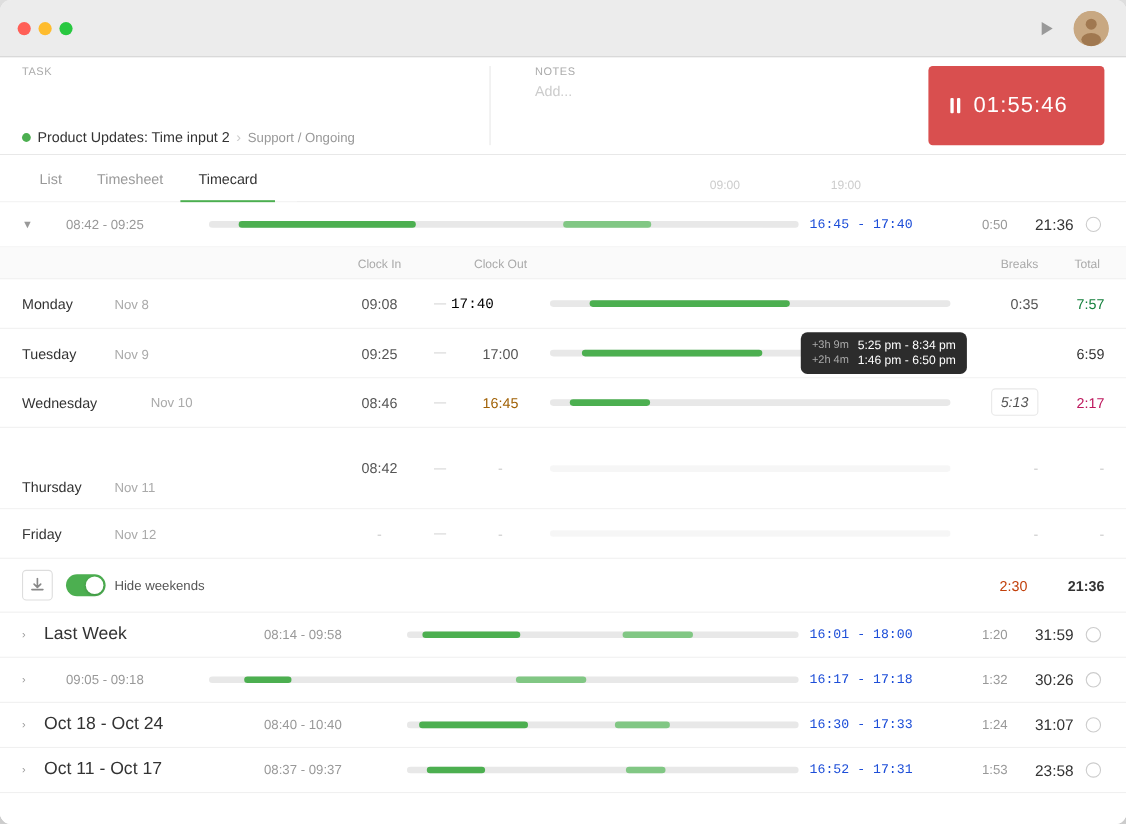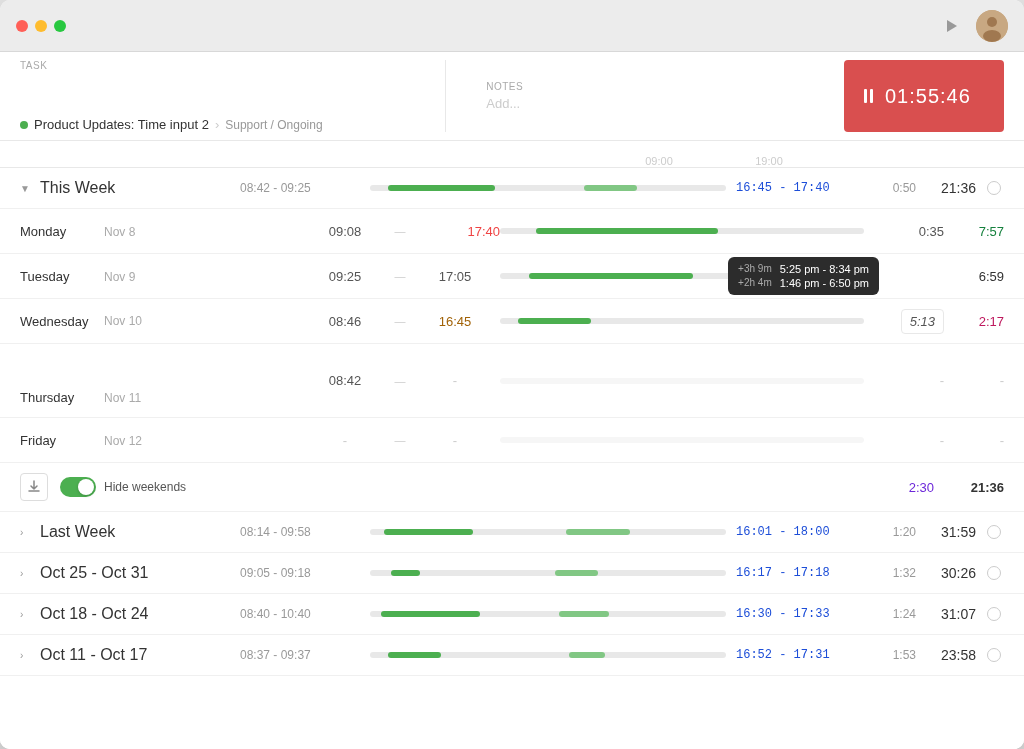--- a/index.html
+++ b/index.html
@@ -335,21 +335,21 @@
       right: 2px;
       box-shadow: 0 1px 3px rgba(0,0,0,0.2);
     }
     .toggle-label {
       font-size: 12px;
       color: #555;
     }
     .footer-spacer { flex: 1; }
     .footer-breaks {
       font-size: 13px;
-      color: #6d28d9;
+      color: #c2410c;
       min-width: 60px;
       text-align: right;
       margin-right: 20px;
     }
     .footer-total {
       font-size: 13px;
       color: #333;
       font-weight: 600;
       min-width: 50px;
       text-align: right;
@@ -412,21 +412,21 @@
         <svg width="32" height="32" viewBox="0 0 32 32">
           <circle cx="16" cy="16" r="16" fill="#c8a882"></circle>
           <circle cx="16" cy="12" r="5" fill="#a07850"></circle>
           <ellipse cx="16" cy="26" rx="9" ry="6" fill="#a07850"></ellipse>
         </svg>
       </div>
     </div>
   </div>
 
   <div class="taskbar">
-    <div style="display:flex;align-items:center;gap:20px;flex:1;">
+    <div style="display:flex;align-items:flex-start;gap:20px;flex:1;">
       <div class="task-section" style="flex:1.2;">
         <div class="section-label">Task</div>
         <div class="task-value">
           <div class="task-dot"></div>
           <span>Product Updates: Time input 2</span>
           <span class="task-breadcrumb-sep">›</span>
           <span class="task-breadcrumb">Support / Ongoing</span>
         </div>
       </div>
       <div class="notes-section">
@@ -439,76 +439,89 @@
         <div class="pause-bar"></div>
         <div class="pause-bar"></div>
       </div>
       <span>01:55:46</span>
     </button>
   </div>
 
   <div class="main">
 
     <div style="display:flex;align-items:center;border-bottom:1px solid #e8e8e8;padding-right:20px;background:white;">
+      <div class="tabs" style="border-bottom:none;flex:0 0 auto;">
+        <div class="tab">List</div>
+        <div class="tab">Timesheet</div>
+        <div class="tab active">Timecard</div>
+      </div>
       <div style="flex:1;display:flex;padding:0 20px;margin-top:14px;">
         <div style="flex:1;"></div>
         <div style="display:flex;justify-content:space-around;width:220px;">
           <span style="font-size:11px;color:#ccc;">09:00</span>
           <span style="font-size:11px;color:#ccc;">19:00</span>
         </div>
         <div style="width:160px;"></div>
       </div>
     </div>
 
     <div class="scroll-area">
 
       <div class="week-row">
         <span class="chevron">▼</span>
-        <span class="week-title">This Week</span>
         <span class="week-time-range">08:42 - 09:25</span>
         <div class="timeline-bar-container">
           <div class="tbar tbar-bg" style="left:0;right:0;"></div>
           <div class="tbar tbar-green" style="left:5%;width:30%;"></div>
           <div class="tbar tbar-green-light" style="left:60%;width:15%;"></div>
         </div>
         <span class="week-end-range">16:45 - 17:40</span>
         <span class="week-breaks">0:50</span>
         <span class="week-total">21:36</span>
         <div class="week-options">
           <div class="options-dot"></div>
         </div>
       </div>
 
       <div class="expanded-content">
 
+        <div style="display:flex;padding:10px 20px 6px;background:#fafafa;border-bottom:1px solid #eee;">
+          <div style="min-width:280px;"></div>
+          <div style="min-width:90px;font-size:11px;color:#aaa;text-align:center;">Clock In</div>
+          <div style="min-width:20px;"></div>
+          <div style="min-width:90px;font-size:11px;color:#aaa;text-align:center;">Clock Out</div>
+          <div style="flex:1;"></div>
+          <div style="min-width:80px;font-size:11px;color:#aaa;text-align:right;">Breaks</div>
+          <div style="min-width:60px;font-size:11px;color:#aaa;text-align:right;padding-right:4px;">Total</div>
+        </div>
 
         <div class="day-row">
           <div style="display:flex;align-items:baseline;min-width:280px;">
             <span class="day-name">Monday</span>
             <span class="day-date">Nov 8</span>
           </div>
           <div style="min-width:90px;text-align:center;font-size:13px;color:#555;">09:08</div>
           <div style="min-width:20px;font-size:11px;color:#ccc;text-align:center;">—</div>
-          <div style="min-width:90px;text-align:right;font-size:13px;color:#ef4444;">17:40</div>
+          <div style="min-width:90px;text-align:left;font-size:13px;color:#000000;font-family:Liberation Mono, monospace;">17:40</div>
           <div class="day-timeline">
             <div class="tbar tbar-bg" style="left:0;right:0;"></div>
             <div class="tbar tbar-green" style="left:10%;width:50%;"></div>
           </div>
           <div style="min-width:80px;font-size:13px;color:#555;text-align:right;">0:35</div>
           <div style="min-width:60px;font-size:13px;color:#15803d;font-weight:500;text-align:right;">7:57</div>
         </div>
 
         <div class="day-row" style="overflow:visible;">
           <div style="display:flex;align-items:baseline;min-width:280px;">
             <span class="day-name">Tuesday</span>
             <span class="day-date">Nov 9</span>
           </div>
           <div style="min-width:90px;text-align:center;font-size:13px;color:#555;">09:25</div>
           <div style="min-width:20px;font-size:11px;color:#ccc;text-align:center;">—</div>
-          <div style="min-width:90px;text-align:center;font-size:13px;color:#555;">17:05</div>
+          <div style="min-width:90px;text-align:center;font-size:13px;color:#555;">17:00</div>
           <div class="day-timeline">
             <div class="tbar tbar-bg" style="left:0;right:0;"></div>
             <div class="tbar tbar-green" style="left:8%;width:45%;"></div>
           </div>
 
           <div style="position:relative;min-width:80px;text-align:right;">
             <div class="tooltip-box">
               <div class="tooltip-row">
                 <span class="tooltip-badge">+3h 9m</span>
                 <span class="tooltip-time">5:25 pm - 8:34 pm</span>
@@ -516,21 +529,21 @@
               <div class="tooltip-row">
                 <span class="tooltip-badge">+2h 4m</span>
                 <span class="tooltip-time">1:46 pm - 6:50 pm</span>
               </div>
             </div>
           </div>
           <div style="min-width:60px;font-size:13px;color:#333;font-weight:500;text-align:right;">6:59</div>
         </div>
 
         <div class="day-row">
-          <div style="display:flex;align-items:flex-start;min-width:280px;">
+          <div style="display:flex;align-items:flex-start;min-width:280px;gap:33px;">
             <span class="day-name">Wednesday</span>
             <span class="day-date">Nov 10</span>
           </div>
           <div style="min-width:90px;text-align:center;font-size:13px;color:#555;">08:46</div>
           <div style="min-width:20px;font-size:11px;color:#ccc;text-align:center;">—</div>
           <div style="min-width:90px;text-align:center;font-size:13px;color:#a16207;">16:45</div>
           <div class="day-timeline">
             <div class="tbar tbar-bg" style="left:0;right:0;"></div>
             <div class="tbar tbar-green" style="left:5%;width:20%;"></div>
           </div>
@@ -600,21 +613,20 @@
         <span class="week-end-range">16:01 - 18:00</span>
         <span class="week-breaks">1:20</span>
         <span class="week-total">31:59</span>
         <div class="week-options">
           <div class="options-dot"></div>
         </div>
       </div>
 
       <div class="week-row">
         <span class="chevron">›</span>
-        <span class="week-title">Oct 25 - Oct 31</span>
         <span class="week-time-range">09:05 - 09:18</span>
         <div class="timeline-bar-container">
           <div class="tbar tbar-bg" style="left:0;right:0;"></div>
           <div class="tbar tbar-green" style="left:6%;width:8%;"></div>
           <div class="tbar tbar-green-light" style="left:52%;width:12%;"></div>
         </div>
         <span class="week-end-range">16:17 - 17:18</span>
         <span class="week-breaks">1:32</span>
         <span class="week-total">30:26</span>
         <div class="week-options">

